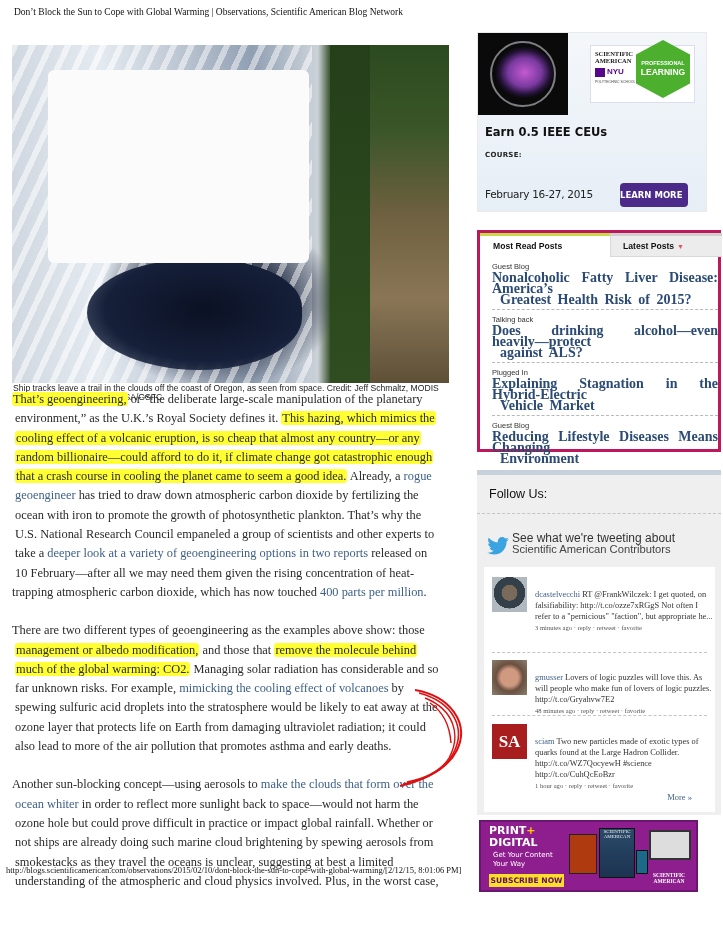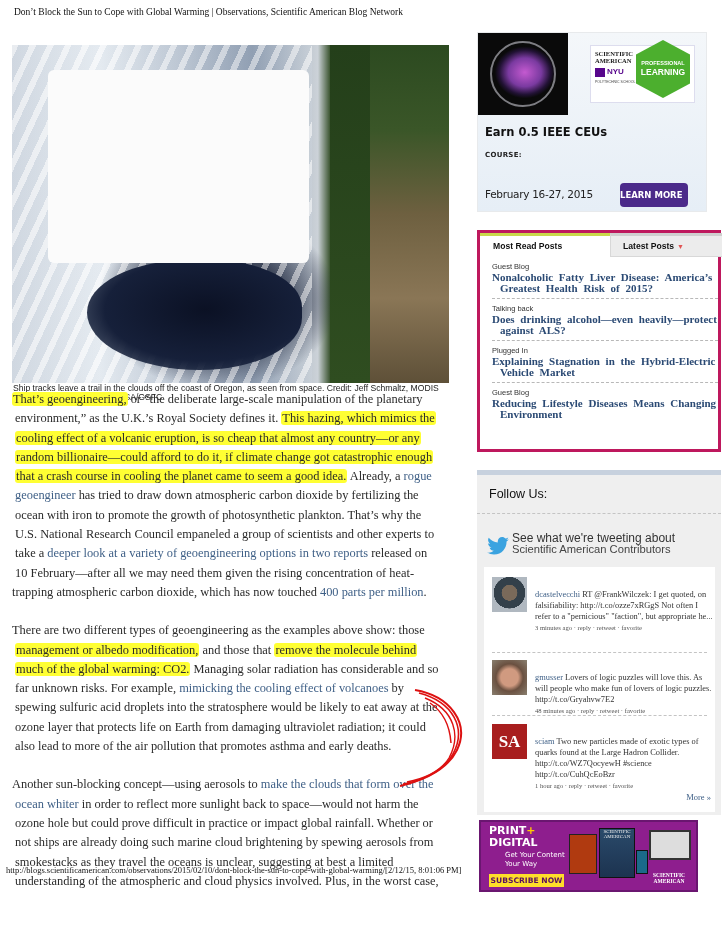--- a/index.html
+++ b/index.html
@@ -57,45 +57,45 @@
 
   .posts { position: absolute; left: 12px; top: 230px; width: 244px; height: 222px; border: 3px solid #be185d; background: #fff; }
   .tabs { position: absolute; left: 0; top: 0; width: 242px; height: 24px; }
   .tab-most { position: absolute; left: 0; top: 0; width: 130px; height: 24px; border-top: 3px solid #c8d84a; background: #fff; font-family: "Liberation Sans", sans-serif; font-size: 8.6px; font-weight: bold; padding: 5px 0 0 13px; color: #111; }
   .tab-latest { position: absolute; left: 130px; top: 0; width: 112px; height: 24px; border-top: 3px solid #cfcfcf; background: #ececec; border-left: 1px solid #d8d8d8; border-bottom: 1px solid #d8d8d8; font-family: "Liberation Sans", sans-serif; font-size: 8.6px; font-weight: bold; padding: 5px 0 0 12px; color: #111; }
   .tab-latest .caret { color: #e05555; font-size: 7px; margin-left: 3px; }
   .post-list { position: absolute; left: 12px; top: 28px; width: 226px; }
   .post-item { border-bottom: 1px dashed #b8b8b8; padding: 1px 0 4px; margin-bottom: 4px; }
   .post-item:last-child { border-bottom: none; }
   .post-cat { font-family: "Liberation Sans", sans-serif; font-size: 7.5px; color: #333; line-height: 10px; }
-  .post-title { font-family: "Liberation Serif", serif; font-size: 11px; font-weight: bold; color: #2b4a74; line-height: 11px; text-align: justify; word-spacing: 3px; }
+  .post-title { font-family: "Liberation Serif", serif; font-size: 14px; font-weight: bold; color: #2b4a74; line-height: 11px; text-align: justify; word-spacing: 3px; }
   .post-title .ind { display: block; padding-left: 8px; text-align: left; }
 
   .follow { position: absolute; left: 12px; top: 470px; width: 244px; height: 345px; background: #efefef; border-top: 5px solid #c7d1de; }
   .follow-title { position: absolute; left: 12px; top: 12px; font-family: "Liberation Sans", sans-serif; font-size: 12.5px; color: #111; }
   .follow-sep { position: absolute; left: 0; top: 38px; width: 244px; border-top: 1px dashed #c4c4c4; }
   .twitter-icon { position: absolute; left: 10px; top: 62px; width: 22px; height: 18px; }
   .tw-small { position: absolute; left: 35px; top: 56px; font-family: "Liberation Sans", sans-serif; font-size: 12px; color: #333; }
   .tw-big { position: absolute; left: 35px; top: 68px; font-family: "Liberation Sans", sans-serif; font-size: 11.2px; color: #444; }
   .feed { position: absolute; left: 7px; top: 92px; width: 231px; height: 245px; background: #fff; }
   .tweet { position: absolute; left: 8px; width: 218px; }
   .tweet .av { position: absolute; left: 0; top: 0; width: 35px; height: 35px; }
   .tweet .txt { position: absolute; left: 43px; top: 12px; width: 178px; font-family: "Liberation Serif", serif; font-size: 8.4px; line-height: 11px; color: #333; }
   .tweet .user { color: #3e5f86; }
   .tweet .meta { font-size: 6.6px; color: #555; line-height: 11px; display: block; }
   .tweet-sep { position: absolute; left: 8px; width: 215px; border-top: 1px dashed #c4c4c4; }
   .av1 { background: radial-gradient(circle at 50% 45%, #7a6a5a 0 30%, #33404a 31% 60%, #b0b8c0 61%); }
   .av2 { background: radial-gradient(circle at 50% 50%, #d09a80 0 35%, #6a5040 55%, #8a8070 100%); }
   .av3 { background: #a81e1e; color: #fff; font-family: "Liberation Serif", serif; font-weight: bold; font-size: 17px; text-align: center; line-height: 35px; }
-  .more { position: absolute; right: 4px; bottom: 10px; font-family: "Liberation Serif", serif; font-size: 8.5px; color: #3e5f86; }
+  .more { position: absolute; right: 23px; bottom: 10px; font-family: "Liberation Serif", serif; font-size: 8.5px; color: #3e5f86; }
 
   .ad2 { position: absolute; left: 14px; top: 820px; width: 219px; height: 72px; background: #8e1e8e; border: 2px solid #6a1670; overflow: hidden; }
   .ad2 .p { position: absolute; left: 8px; top: 3px; font-family: "DejaVu Sans", sans-serif; font-weight: bold; font-size: 11px; line-height: 12px; color: #fff; }
   .ad2 .p .plus { color: #ffcc00; }
-  .ad2 .sub { position: absolute; left: 24px; top: 29px; font-family: "DejaVu Sans", sans-serif; font-size: 7px; line-height: 8.5px; color: #fff; }
+  .ad2 .sub { position: absolute; left: 12px; top: 29px; font-family: "DejaVu Sans", sans-serif; font-size: 7px; line-height: 8.5px; color: #fff; }
   .ad2 .btn { position: absolute; left: 8px; top: 52px; width: 75px; height: 13px; background: #ffde2a; color: #5a1060; font-family: "DejaVu Sans", sans-serif; font-weight: bold; font-size: 7.6px; line-height: 13px; text-align: center; }
   .ad2 .tab1 { position: absolute; left: 88px; top: 12px; width: 28px; height: 40px; background: #b03a10; border: 1px solid #222; }
   .ad2 .mag { position: absolute; left: 118px; top: 6px; width: 36px; height: 50px; background: linear-gradient(180deg, #2a4a6a, #1c3350); border: 1px solid #111; color: #eee; font-size: 5px; text-align: center; font-family: "Liberation Serif", serif; }
   .ad2 .phone { position: absolute; left: 155px; top: 28px; width: 12px; height: 24px; background: #1b6a8a; border: 1px solid #111; }
   .ad2 .laptop { position: absolute; left: 168px; top: 8px; width: 42px; height: 30px; background: #ddd; border: 2px solid #333; }
   .ad2 .sa-logo { position: absolute; left: 172px; top: 50px; font-family: "Liberation Serif", serif; font-size: 5.5px; line-height: 6px; color: #fff; text-align: center; font-weight: bold; }
 </style>
 </head>
 <body>
 

